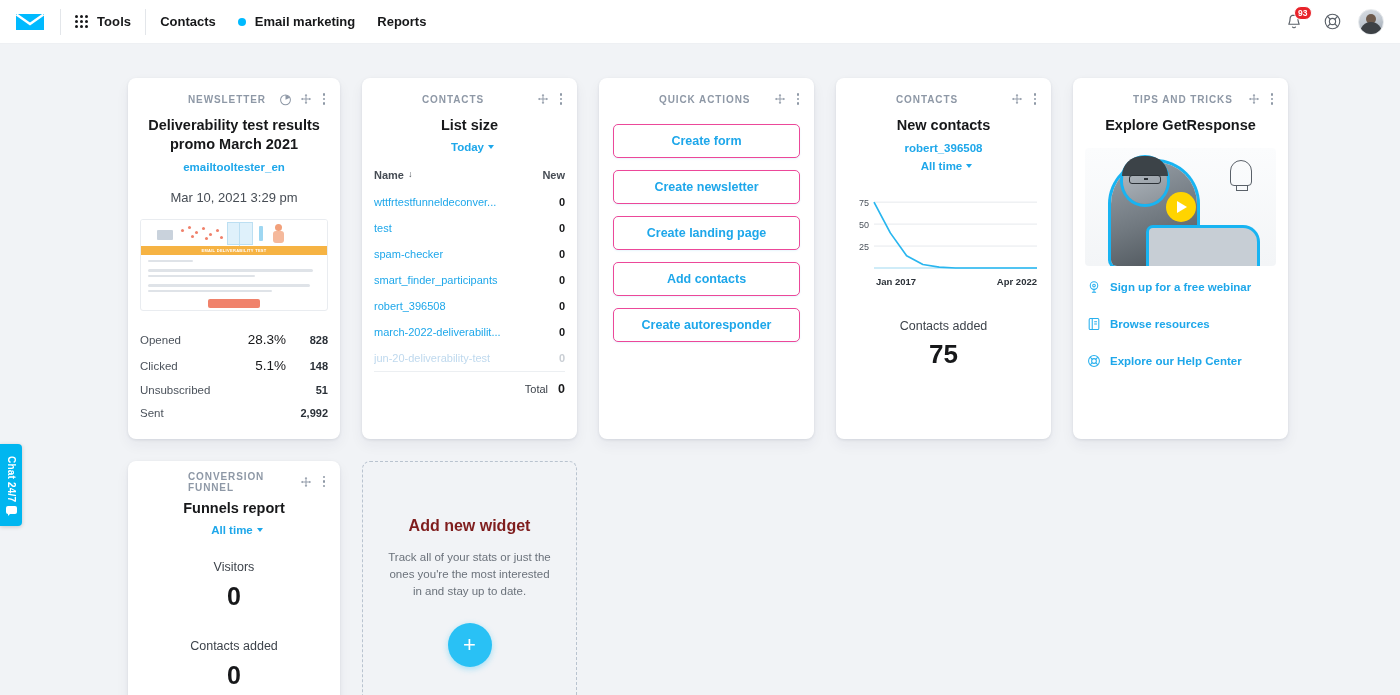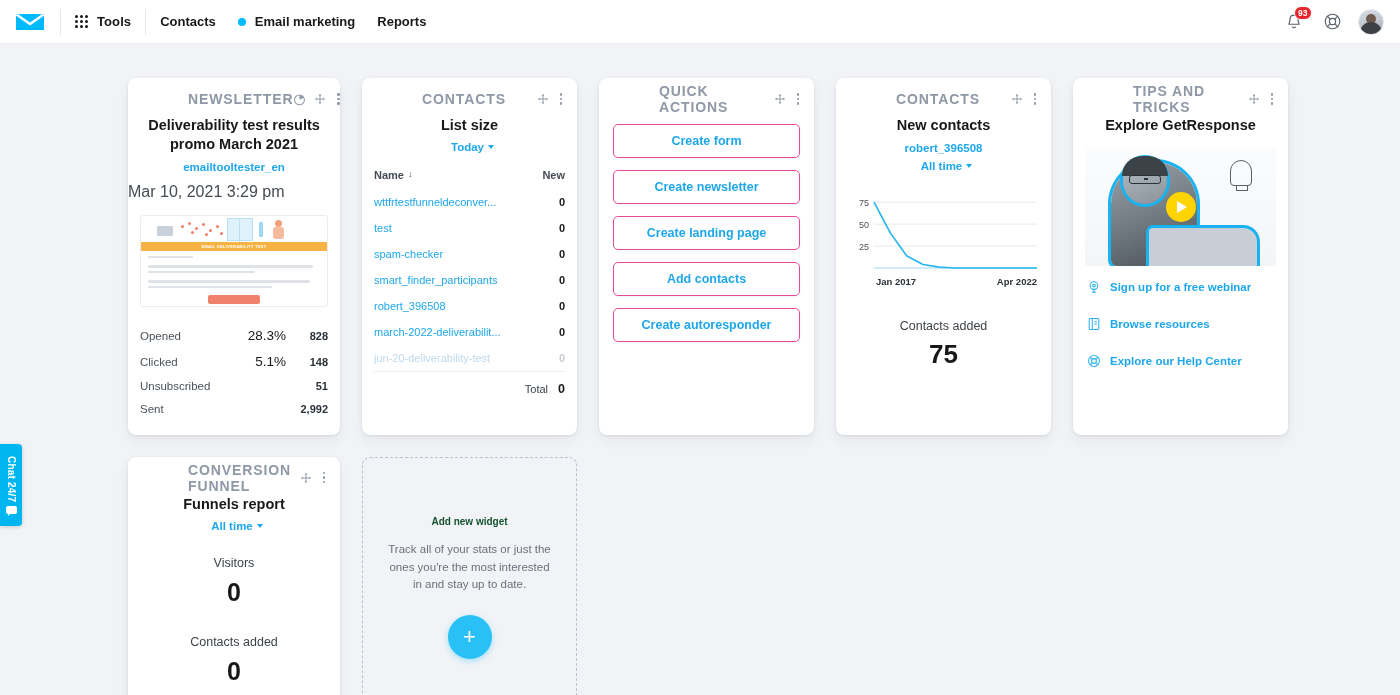--- a/index.html
+++ b/index.html
@@ -64,29 +64,29 @@
   .card {
     width: 212px; background: #fff; border-radius: 8px;
     box-shadow: 0 1px 3px rgba(28,40,64,.10), 0 6px 14px rgba(28,40,64,.055);
     padding: 14px 0 0 0; position: relative;
   }
   .card-wide { width: 215px; }
   .card-head {
     display: flex; align-items: center; justify-content: space-between;
     padding: 0 12px; margin-bottom: 10px; height: 14px;
   }
-  .card-kicker { font-size: 14px; letter-spacing: .9px; color: #8e98a6; font-weight: 600; text-transform: uppercase; padding-left: 48px; }
+  .card-kicker { font-size: 10px; letter-spacing: .9px; color: #8e98a6; font-weight: 600; text-transform: uppercase; padding-left: 48px; }
   .head-icons { display: flex; align-items: center; gap: 8px; }
   .hi { cursor: pointer; display: flex; align-items: center; }
   .dots3 { display:flex; flex-direction:column; gap:2px; padding: 2px 3px; }
   .dots3 i { width:2.5px;height:2.5px;border-radius:50%;background:#8e98a6;display:block;}
 
   .card-title { font-size: 14.5px; font-weight: 700; color: #17181a; text-align: center; line-height: 1.3; padding: 0 12px; }
   .card-sub-link { display:block; text-align:center; font-size:11.5px; font-weight:700; color:#1ea7ea; margin-top: 7px; cursor:pointer;}
-  .card-date { text-align:left; font-size: 16px; color: #464c54; margin-top: 10px; }
+  .card-date { text-align:center; font-size: 13px; color: #464c54; margin-top: 17px; }
   .filter-link { display:flex; align-items:center; justify-content:center; gap:4px; margin-top:6px; cursor:pointer;margin-left:6px;}
   .filter-link span { font-size: 11.5px; font-weight: 700; color:#1ea7ea; }
   .caret { width:0;height:0;border-left:3.5px solid transparent;border-right:3.5px solid transparent;border-top:4px solid #1ea7ea; }
 
   
   .mail-thumb {
     margin: 14px 12px 0 12px; height: 92px; border: 1px solid #e9ecf0; border-radius: 3px;
     background: #fff; overflow: hidden; position: relative;
   }
   .mt-illus { height: 26px; background:#fff; position:relative; }
@@ -171,21 +171,21 @@
   .f-label { text-align:center; font-size:12.5px; color:#3d434b; }
   .f-num { text-align:center; font-size:25px; font-weight:700; color:#17181a; margin-top:8px; }
   .f-gap { height: 28px; }
 
   
   .add-widget {
     width: 215px; border: 1.5px dashed #b9c3cf; border-radius: 8px; background: transparent;
     display:flex; flex-direction:column; align-items:center; justify-content:center;
     padding: 0 22px; cursor:pointer;
   }
-  .aw-title { font-size: 10px; font-weight:700; color:#14532d; margin-bottom: 14px; }
+  .aw-title { font-size: 16px; font-weight:700; color:#7f1d1d; margin-bottom: 14px; }
   .aw-desc { font-size: 11.5px; color:#6b727b; text-align:center; line-height:1.5; }
   .aw-plus {
     margin-top: 22px; width: 44px; height: 44px; border-radius:50%; background:#29c1f5;
     display:flex; align-items:center; justify-content:center; color:#fff; font-size: 22px; font-weight:300;
     box-shadow: 0 2px 6px rgba(41,193,245,.4);
   }
 </style>
 </head>
 <body>
 

